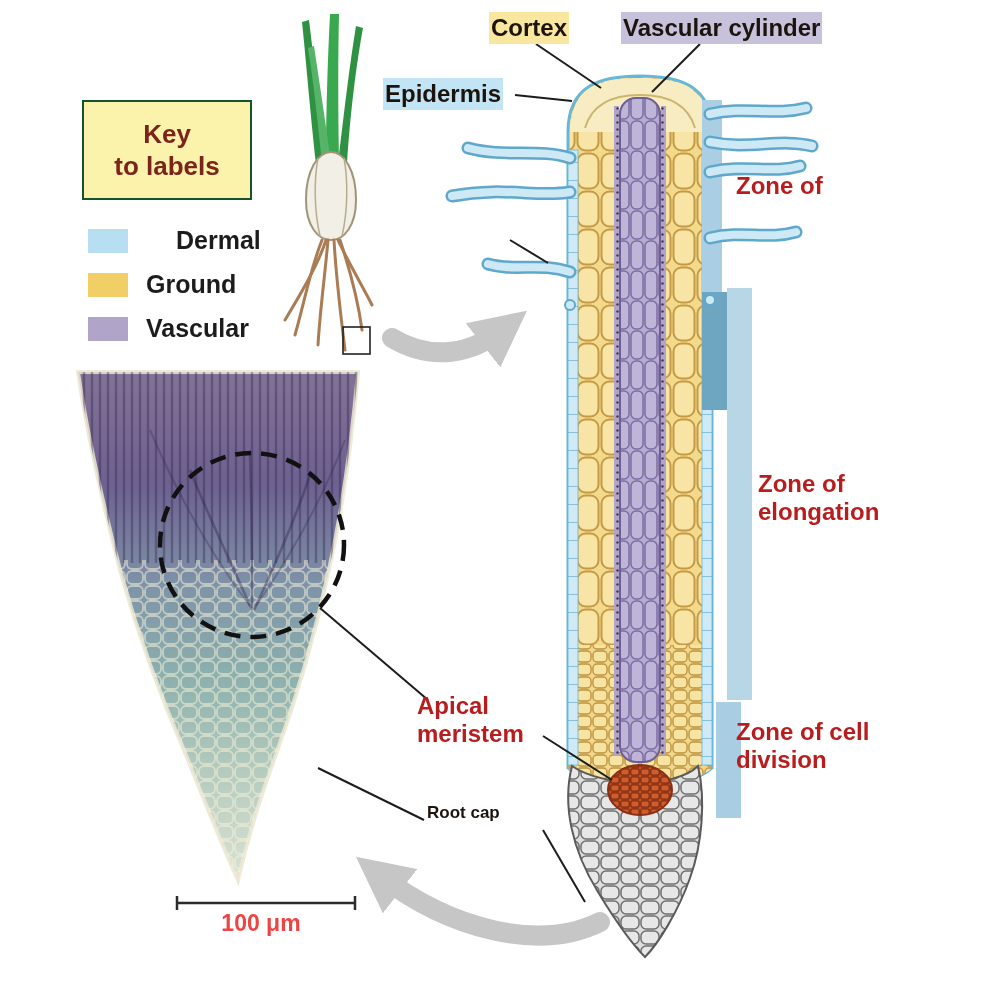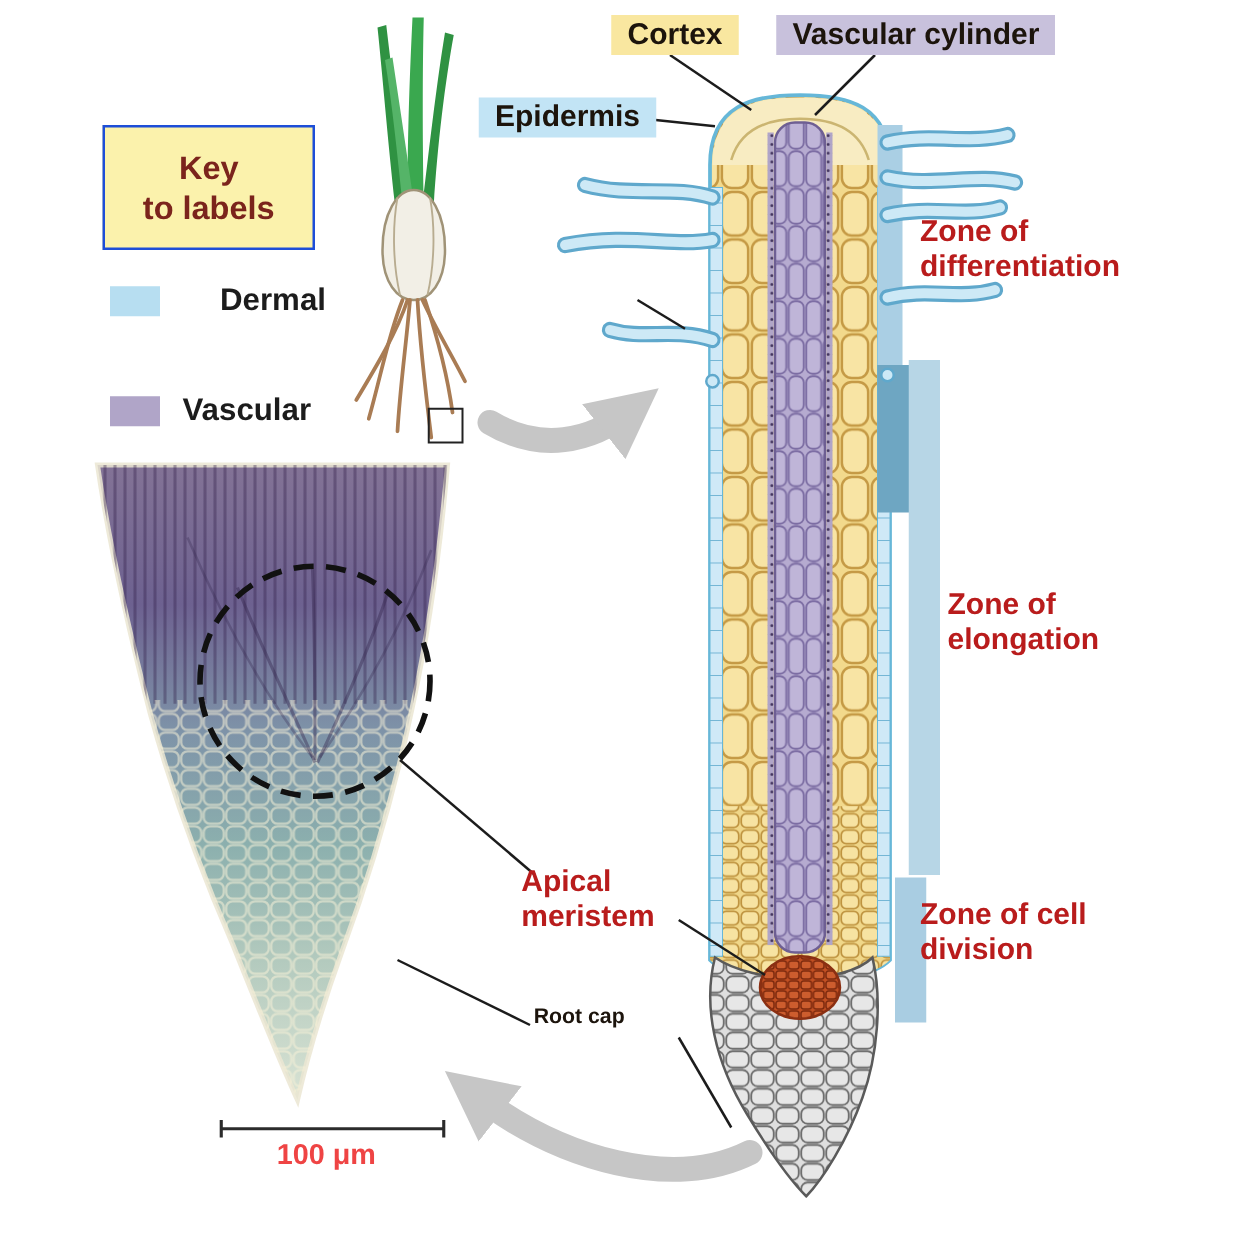--- a/index.html
+++ b/index.html
@@ -1,23 +1,23 @@
 <!DOCTYPE html>
 <html><head>
 <meta charset="utf-8">
 <style>
   html,body{margin:0;padding:0;background:#fff;}
   .canvas{position:relative;width:995px;height:1000px;background:#ffffff;overflow:hidden;
           font-family:"Liberation Sans",sans-serif;}
   svg.art{position:absolute;left:0;top:0;width:995px;height:1000px;}
   .lbl{position:absolute;font-weight:bold;color:#1c140c;line-height:1.18;}
-  .hl{padding:2px 13px;font-size:24px;}
+  .hl{padding:2px 2px;font-size:24px;}
   .plain{font-size:17px;}
   .key-box{position:absolute;left:82px;top:100px;width:166px;height:96px;
-           background:#fbf2ac;border:2px solid #1d4ed8;display:flex;flex-direction:column;
+           background:#fbf2ac;border:2px solid #14532d;display:flex;flex-direction:column;
            align-items:center;justify-content:center;}
   .key-box div{font-size:26px;font-weight:bold;color:#7b241c;line-height:1.25;}
   .legend-row{position:absolute;display:flex;align-items:center;gap:18px;}
   .swatch{width:40px;height:24px;display:inline-block;}
   .legend-label{font-size:25px;font-weight:bold;color:#1c1c1c;}
   .two-line div{font-size:24px;font-weight:bold;color:#b91c1c;}
   .scale-text{position:absolute;left:171px;top:910px;width:180px;text-align:center;
               font-size:23px;font-weight:bold;color:#ef4444;}
 </style>
 </head>
@@ -191,32 +191,35 @@
 
   <div class="key-box">
     <div>Key</div>
     <div>to labels</div>
   </div>
 
   <div class="legend-row" style="left:88px;top:226px;gap:48px;">
     <span class="swatch" style="background-color: rgb(183, 222, 241);"></span>
     <span class="legend-label">Dermal</span>
   </div>
+  <div class="legend-row" style="left:88px;top:270px;">
+    <span class="swatch" style="background-color: rgb(241, 207, 102);"></span>
+    <span class="legend-label">Ground</span>
+  </div>
   <div class="legend-row" style="left:88px;top:314px;">
     <span class="swatch" style="background-color: rgb(176, 165, 200);"></span>
     <span class="legend-label">Vascular</span>
   </div>
 
   <div class="lbl hl" style="left: 489px; top: 12px; background-color: rgb(249, 231, 160);">Cortex</div>
   <div class="lbl hl" style="left: 383px; top: 78px; background-color: rgb(194, 228, 245);">Epidermis</div>
   <div class="lbl hl" style="left: 621px; top: 12px; background-color: rgb(200, 193, 220);">Vascular cylinder</div>
 
   <div class="lbl two-line" style="left:736px;top:172px;">
     <div>Zone of</div>
-    <div>differentiation</div>
   </div>
   <div class="lbl two-line" style="left:758px;top:470px;">
     <div>Zone of</div>
     <div>elongation</div>
   </div>
   <div class="lbl two-line" style="left:736px;top:718px;">
     <div>Zone of cell</div>
     <div>division</div>
   </div>
 

